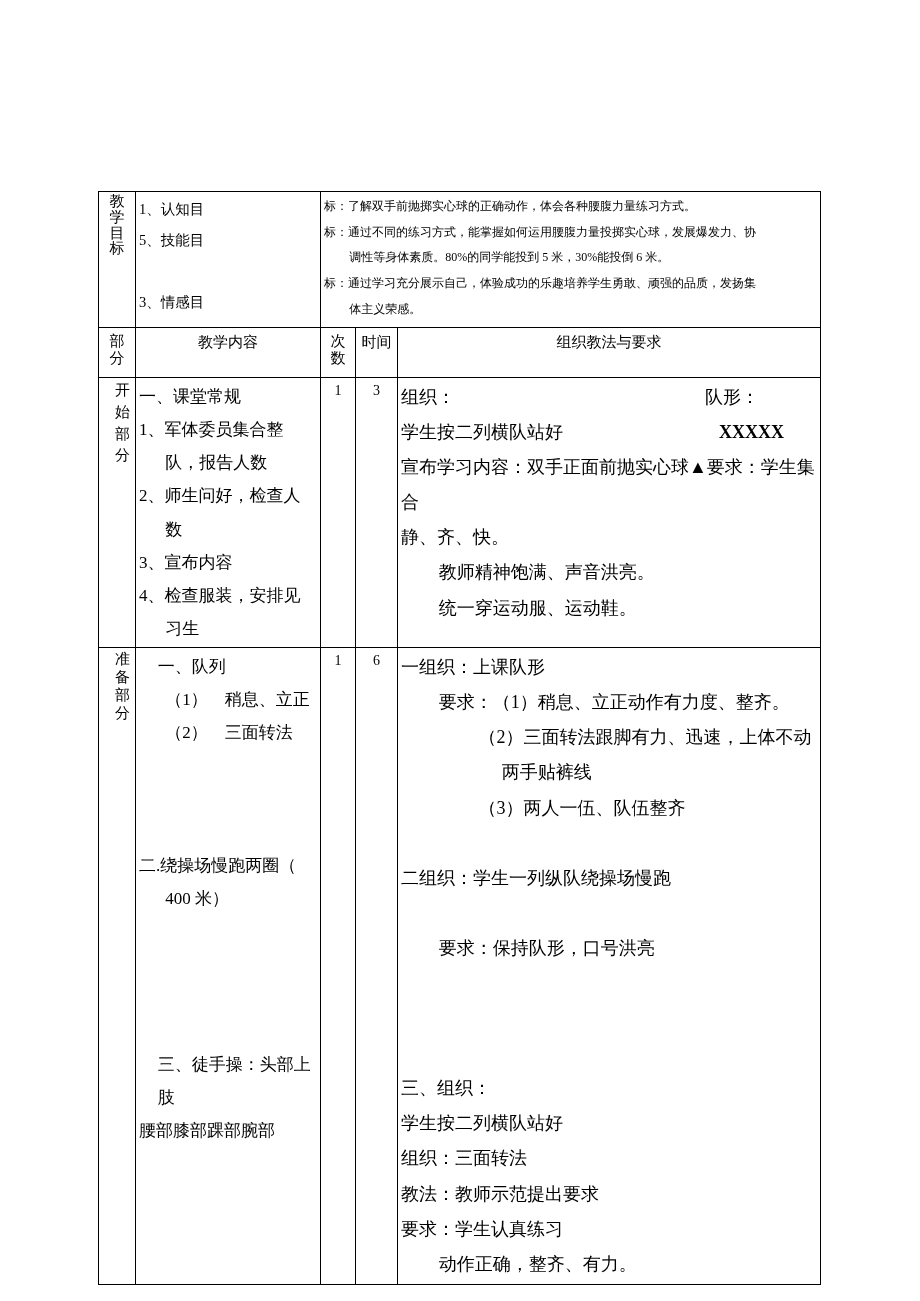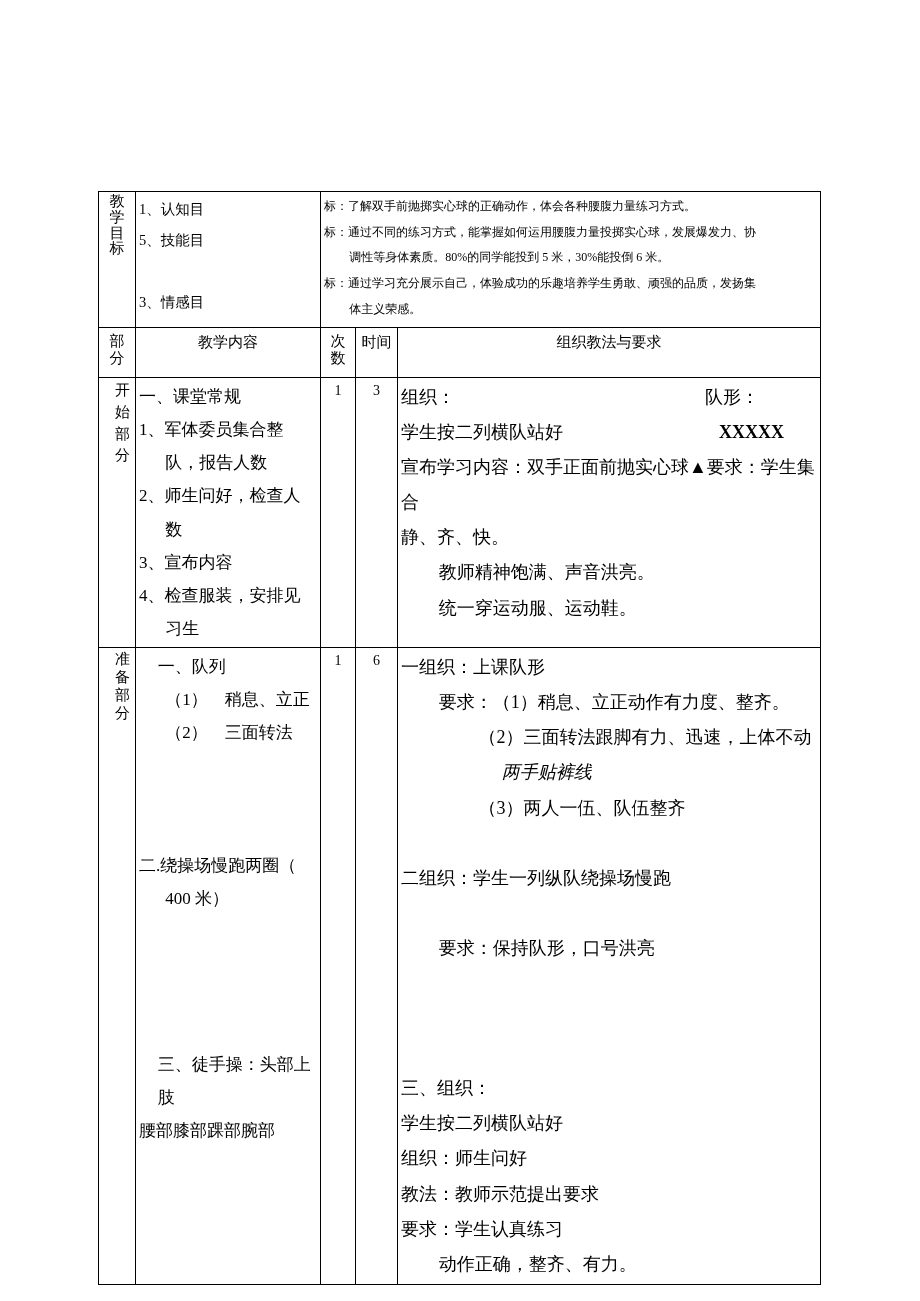--- a/index.html
+++ b/index.html
@@ -120,21 +120,21 @@
     vertical-align: middle;
     font-size: 14px;
   }
   .cell-method {
     font-size: 18px;
     line-height: 1.95;
     padding-left: 5px;
   }
   .cell-method .ind1 { padding-left: 2.1em; }
   .cell-method .ind2 { padding-left: 4.3em; }
-  .cell-method .ind4 { padding-left: 5.6em; font-style: italic; }
+  .cell-method .ind4 { padding-left: 5.6em; }
 
   .row-org { position: relative; }
   .form-label { position: absolute; left: 304px; }
   .form-val   { position: absolute; left: 318px; font-weight: bold; }
 
   
   .r-title   { height: 43px; }
   .r-obj     { height: 136px; }
   .r-hdr     { height: 50px; }
   .r-start   { height: 188px; }
@@ -259,21 +259,21 @@
           <div class="ind2">（3）两人一伍、队伍整齐</div>
           <div>&nbsp;</div>
           <div>二组织：学生一列纵队绕操场慢跑</div>
           <div>&nbsp;</div>
           <div class="ind1">要求：保持队形，口号洪亮</div>
           <div>&nbsp;</div>
           <div>&nbsp;</div>
           <div>&nbsp;</div>
           <div>三、组织：</div>
           <div>学生按二列横队站好</div>
-          <div>组织：师生问好</div>
+          <div>组织：三面转法</div>
           <div>教法：教师示范提出要求</div>
           <div>要求：学生认真练习</div>
           <div class="ind1">动作正确，整齐、有力。</div>
         </td>
       </tr>
 
     </tbody>
   </table>
 
 </div>

